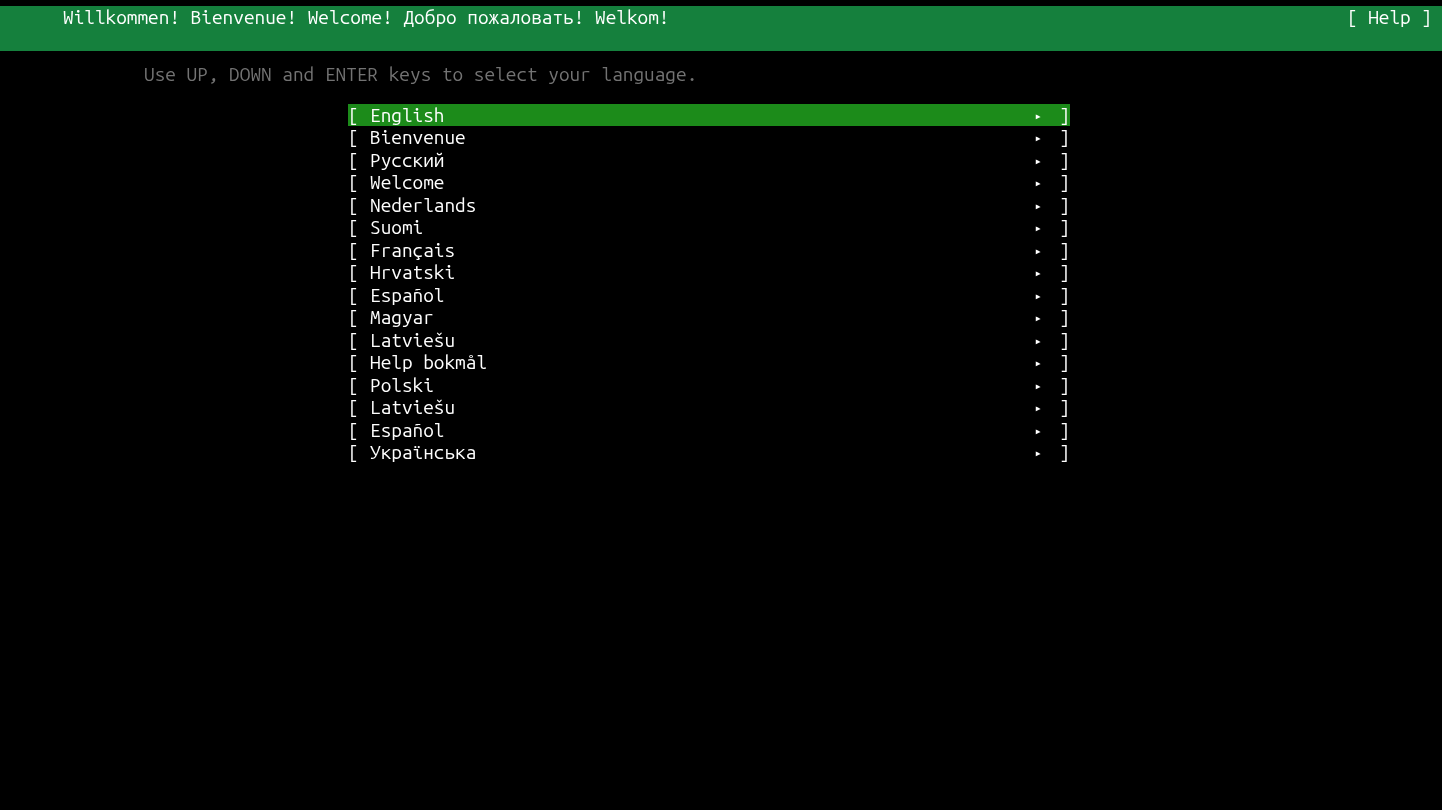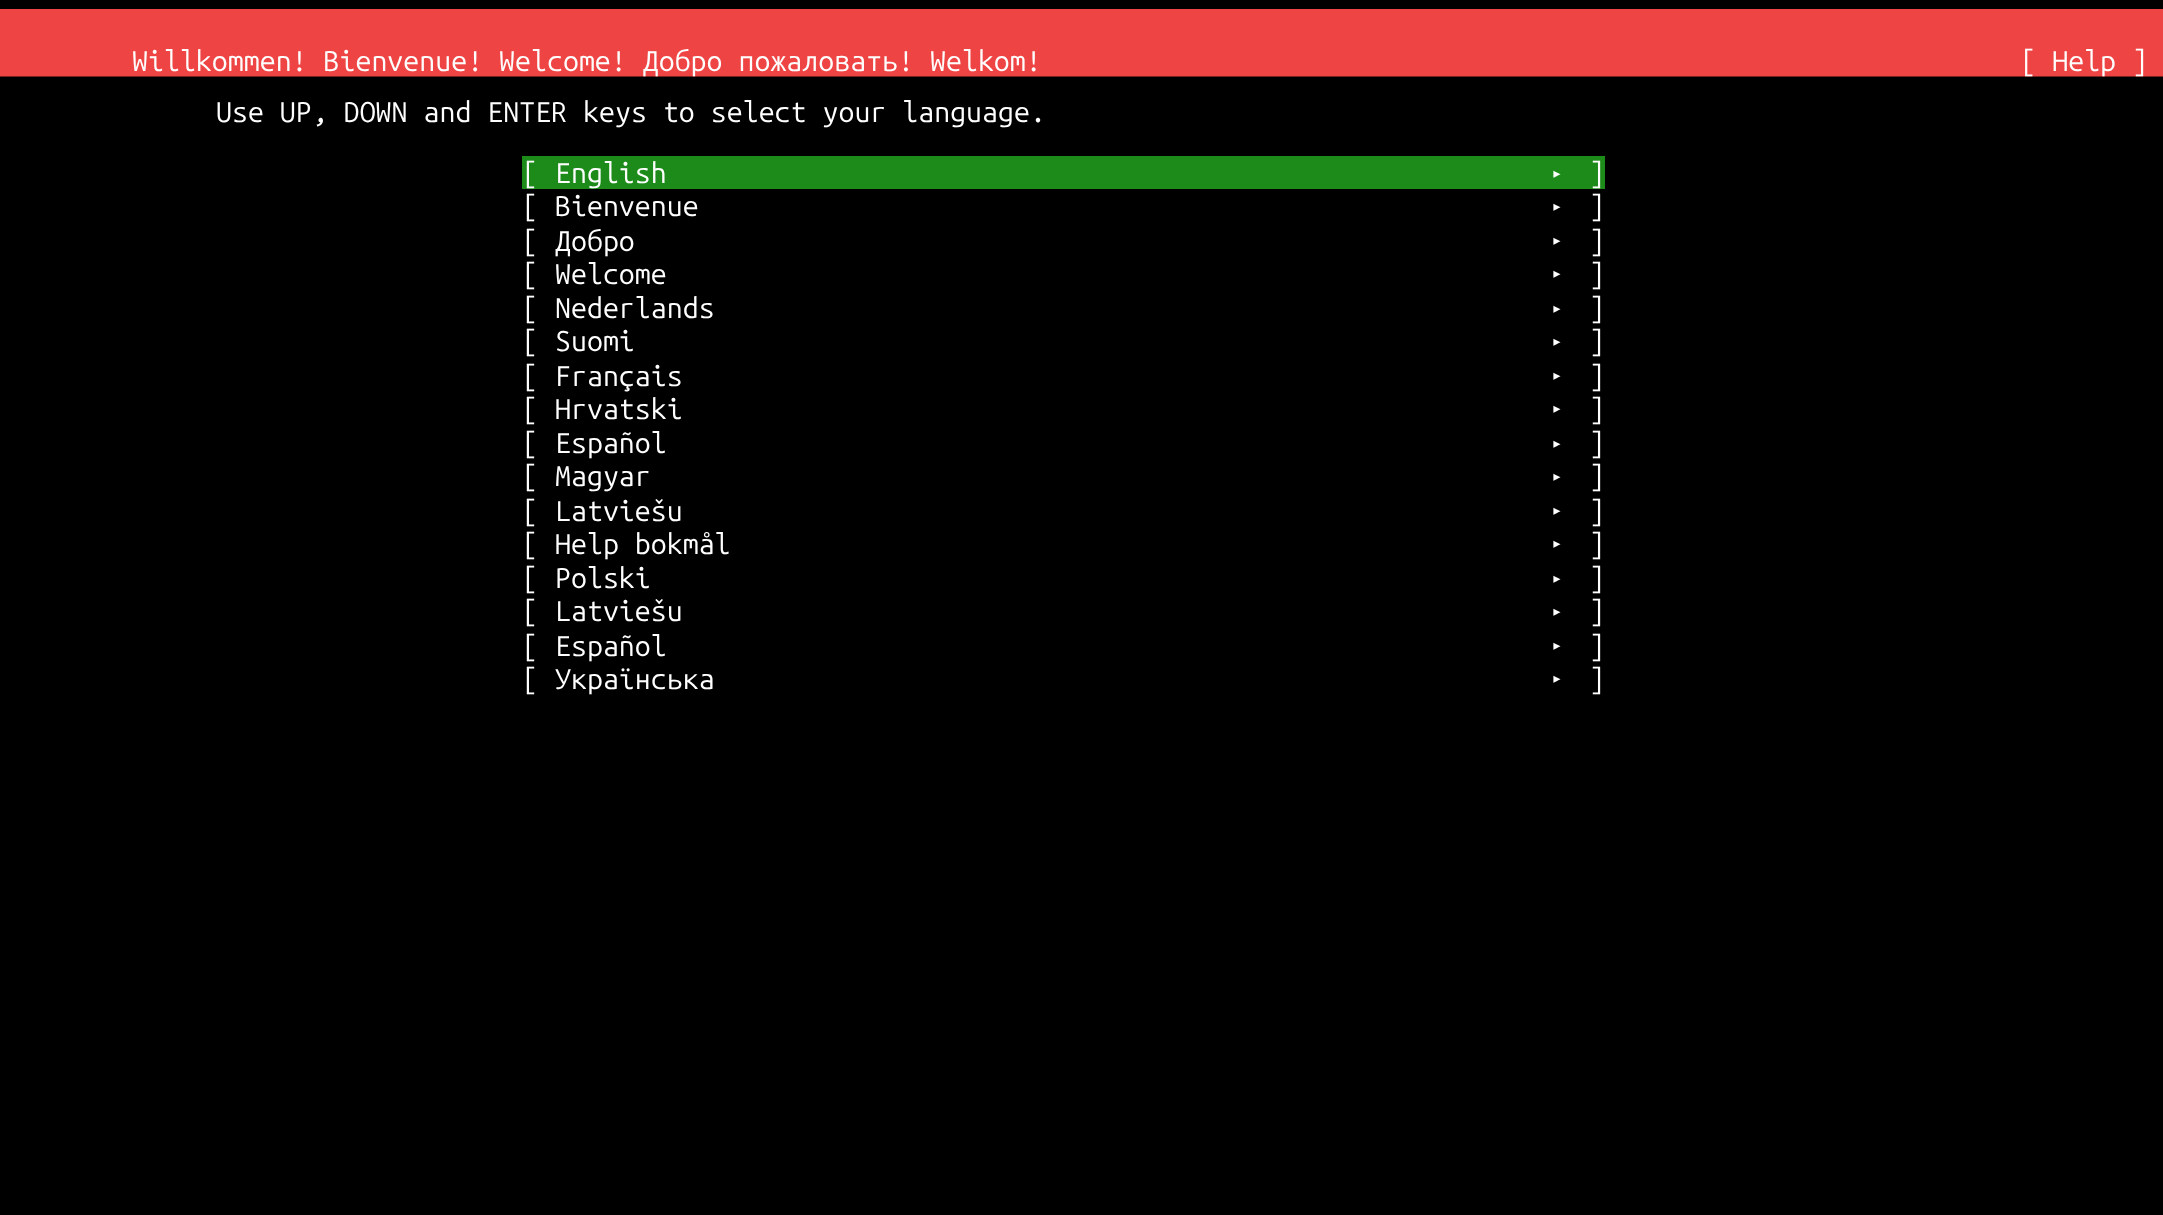--- a/index.html
+++ b/index.html
@@ -9,34 +9,34 @@
       height: 810px;
       background: #000000;
       font-family: "Ubuntu Mono","DejaVu Sans Mono","Courier New",monospace;
       font-size: 19px;
       line-height: 22.5px;
       color: #ffffff;
       overflow: hidden;
     }
     .topbar-black { height: 6px; background: #000000; }
     .header {
-      background: #ef4444;
+      background: #15803d;
       height: 45px;
       display: flex;
-      align-items: flex-end;
+      align-items: flex-start;
       justify-content: space-between;
-      padding: 0 10px 0 88px;
+      padding: 0 10px 0 63px;
       color: #ffffff;
       box-sizing: border-box;
     }
     .header-title { white-space: pre; }
     .header-help { white-space: pre; }
     .instruction {
       padding: 12px 0 0 144px;
-      color: #ffffff;
+      color: #737373;
       white-space: pre;
     }
     .lang-list { margin-top: 18px; }
     .lang-row {
       display: flex;
       align-items: center;
       height: 22.5px;
       padding-left: 348px;
       color: #ffffff;
       box-sizing: border-box;
@@ -79,21 +79,21 @@
       <div class="row-inner">
         <span class="b-open">[</span>
         <span class="lang-label">Bienvenue</span>
         <span class="arrow">▸</span>
         <span class="b-close">]</span>
       </div>
     </div>
     <div class="lang-row">
       <div class="row-inner">
         <span class="b-open">[</span>
-        <span class="lang-label">Добро</span>
+        <span class="lang-label">Русский</span>
         <span class="arrow">▸</span>
         <span class="b-close">]</span>
       </div>
     </div>
     <div class="lang-row">
       <div class="row-inner">
         <span class="b-open">[</span>
         <span class="lang-label">Welcome</span>
         <span class="arrow">▸</span>
         <span class="b-close">]</span>

